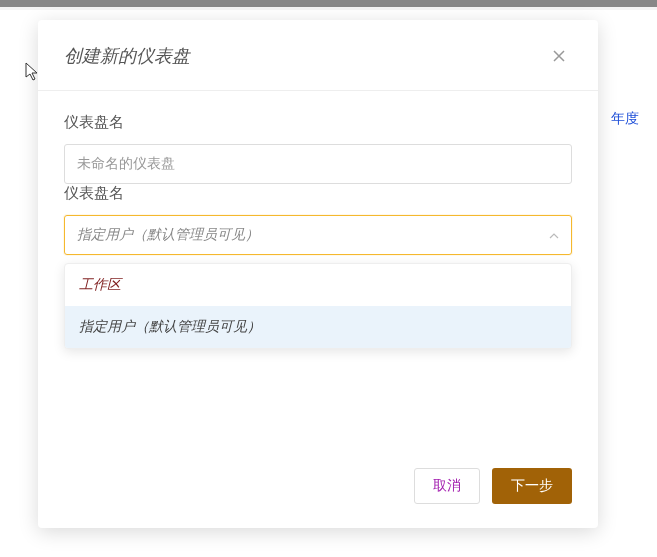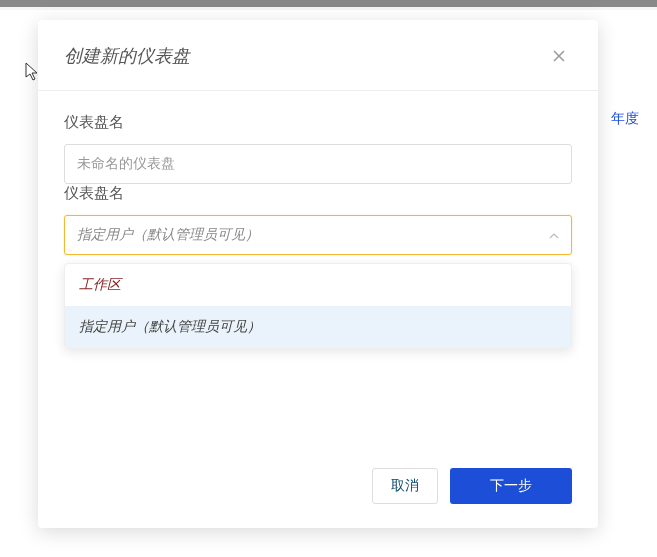--- a/index.html
+++ b/index.html
@@ -149,27 +149,27 @@
       padding: 0 18px;
       border-radius: 3px;
       font-size: 14px;
       cursor: pointer;
       border: none;
       font-family: inherit;
     }
     .btn-secondary {
       background: #fff;
       border: 1px solid #ddd;
-      color: #0c4a6e;
+      color: #a21caf;
       font-family: Liberation Mono, monospace;
     }
     .btn-primary {
-      background: #1d4ed8;
+      background: #a16207;
       color: #fff;
-      padding: 0 40px;
+      padding: 0 19px;
     }
     .cursor-arrow {
       position: absolute;
       top: 62px;
       left: 25px;
       width: 16px;
       height: 20px;
       pointer-events: none;
       z-index: 1000;
     }

